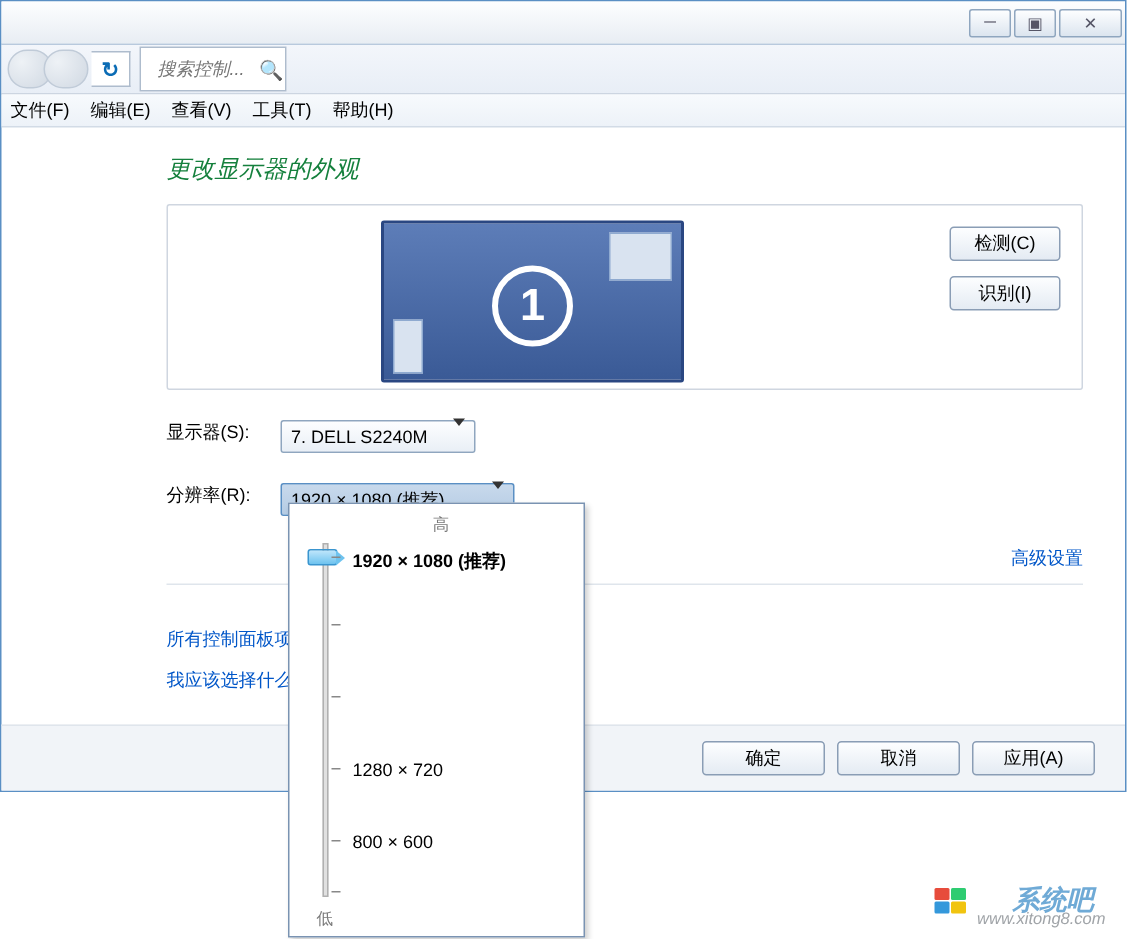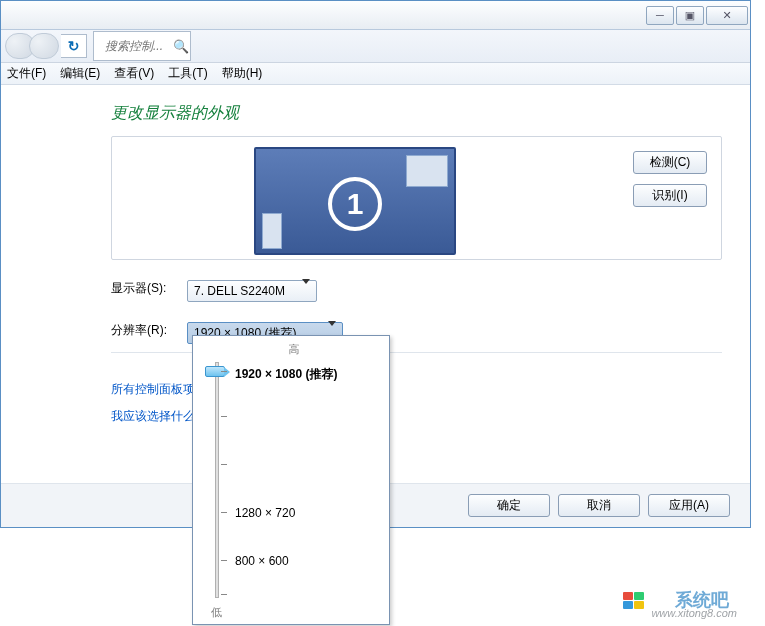--- a/index.html
+++ b/index.html
@@ -57,21 +57,21 @@
 .slider-tick { position: absolute; left: 28px; width: 6px; height: 1px; background: #888; }
 .slider-thumb { position: absolute; left: 12px; width: 20px; height: 11px; background: linear-gradient(#bfe6fb, #6ec3ef); border: 1px solid #3a95cf; border-radius: 2px; }
 .slider-thumb::after { content: ""; position: absolute; right: -6px; top: 0; width: 0; height: 0; border-top: 5px solid transparent; border-bottom: 5px solid transparent; border-left: 6px solid #6ec3ef; }
 .res-opt { position: absolute; left: 42px; font-size: 12px; }
 .res-opt.bold { font-weight: bold; }
 
 .watermark { position: absolute; right: 28px; bottom: 7px; color: #a0a4a8; font-size: 11px; z-index: 5; font-style: italic; }
 .wlogo { position: absolute; right: 118px; bottom: 14px; width: 24px; height: 20px; z-index: 11; }
 .wlogo span { position: absolute; width: 10px; height: 8px; border-radius: 1px; }
 .r { background: #e74c3c; left: 0; top: 0; } .g { background: #2ecc71; left: 11px; top: 0; } .b { background: #3498db; left: 0; top: 9px; } .y { background: #f1c40f; left: 11px; top: 9px; }
-.wtext { position: absolute; right: 36px; bottom: 14px; font-size: 18px; color: #6faad6; font-weight: bold; z-index: 11; }
+.wtext { position: absolute; right: 36px; bottom: 14px; font-size: 18px; color: #6faad6; font-weight: bold; z-index: 11; font-style: italic; }
 </style>
 </head>
 <body>
 
 <div class="window">
   <div class="titlebar">
     <div class="wbtn">─</div>
     <div class="wbtn">▣</div>
     <div class="wbtn close">✕</div>
   </div>
@@ -121,20 +121,23 @@
 
     <div class="form-row">
       <span class="form-label">分辨率(R):</span>
       <div class="combo pressed">
         <span>1920 × 1080 (推荐)</span>
         <span class="arrow"><span class="down-tri"></span></span>
       </div>
     </div>
 
 
+    <div class="adv">
+      <span class="link">高级设置</span>
+    </div>
     <div class="divider"></div>
 
     <div class="links-below">
       <span class="link">所有控制面板项</span>
       <span class="link">我应该选择什么</span>
     </div>
   </div>
 
   <div class="footer">
     <div class="btn btn-wide">确定</div>

